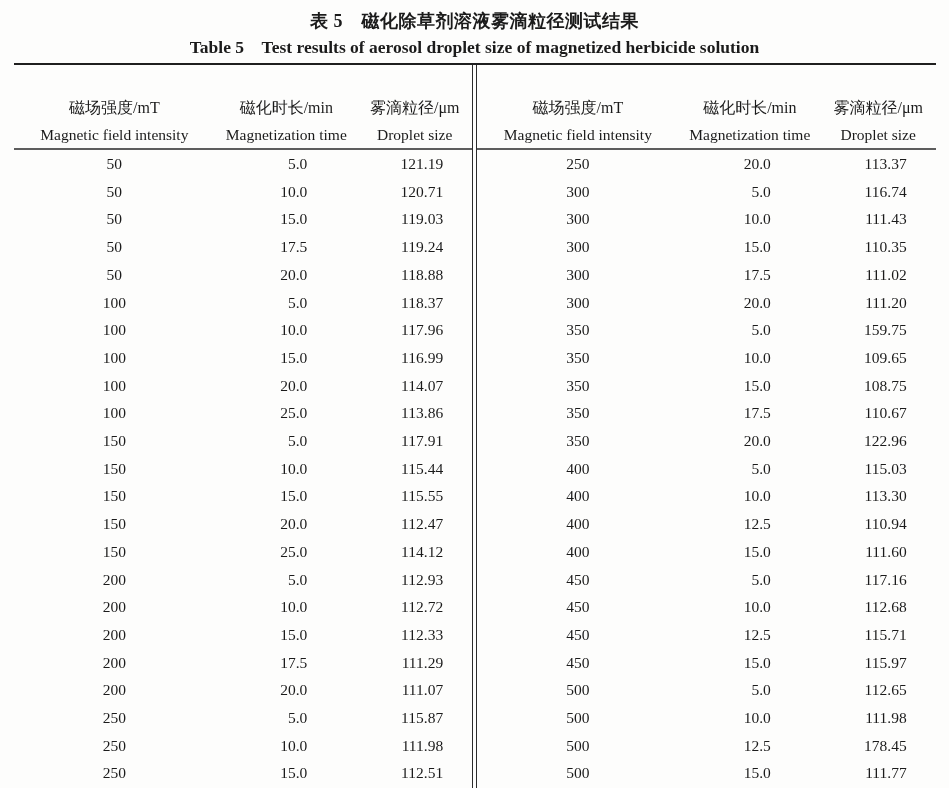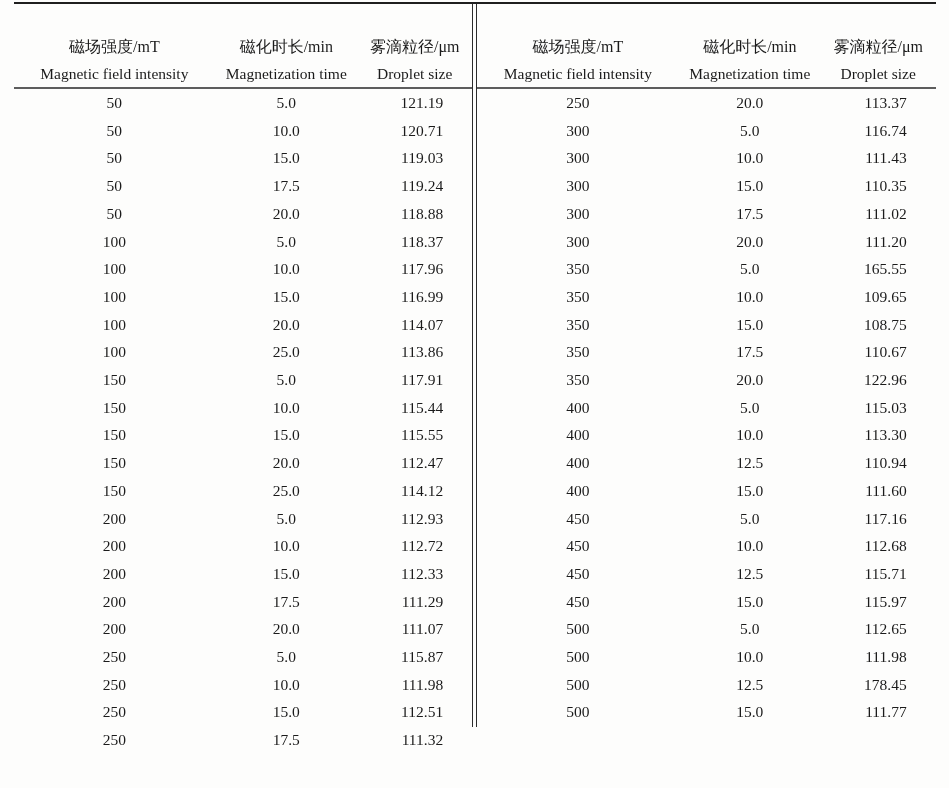--- a/index.html
+++ b/index.html
@@ -84,28 +84,32 @@
     text-align: center;
     font-size: 15.5px;
     line-height: 27.7px;
     white-space: nowrap;
   }
   span.num {
     display: inline-block;
     text-align: right;
   }
   span.c0 { width: 34px; text-align: center; }
-  span.c1 { width: 42px; text-align: center; }
+  span.c1 { width: 42px; }
   span.c2 { width: 57px; }
 </style>
 </head>
 <body>
 
 <div class="page">
 
+  <div class="titles">
+    <div class="title-zh">表 5　磁化除草剂溶液雾滴粒径测试结果</div>
+    <div class="title-en">Table 5　Test results of aerosol droplet size of magnetized herbicide solution</div>
+  </div>
 
   <div class="table-wrap">
 
     <div class="half">
       <table class="data">
         <colgroup>
           <col class="c-field">
             <col class="c-time">
             <col class="c-size">
         </colgroup>
@@ -302,21 +306,21 @@
               <td><span class="num c2">111.02</span></td>
             </tr>
             <tr>
               <td><span class="num c0">300</span></td>
               <td><span class="num c1">20.0</span></td>
               <td><span class="num c2">111.20</span></td>
             </tr>
             <tr>
               <td><span class="num c0">350</span></td>
               <td><span class="num c1">5.0</span></td>
-              <td><span class="num c2">165.55</span></td>
+              <td><span class="num c2">159.75</span></td>
             </tr>
             <tr>
               <td><span class="num c0">350</span></td>
               <td><span class="num c1">10.0</span></td>
               <td><span class="num c2">109.65</span></td>
             </tr>
             <tr>
               <td><span class="num c0">350</span></td>
               <td><span class="num c1">15.0</span></td>
               <td><span class="num c2">108.75</span></td>

